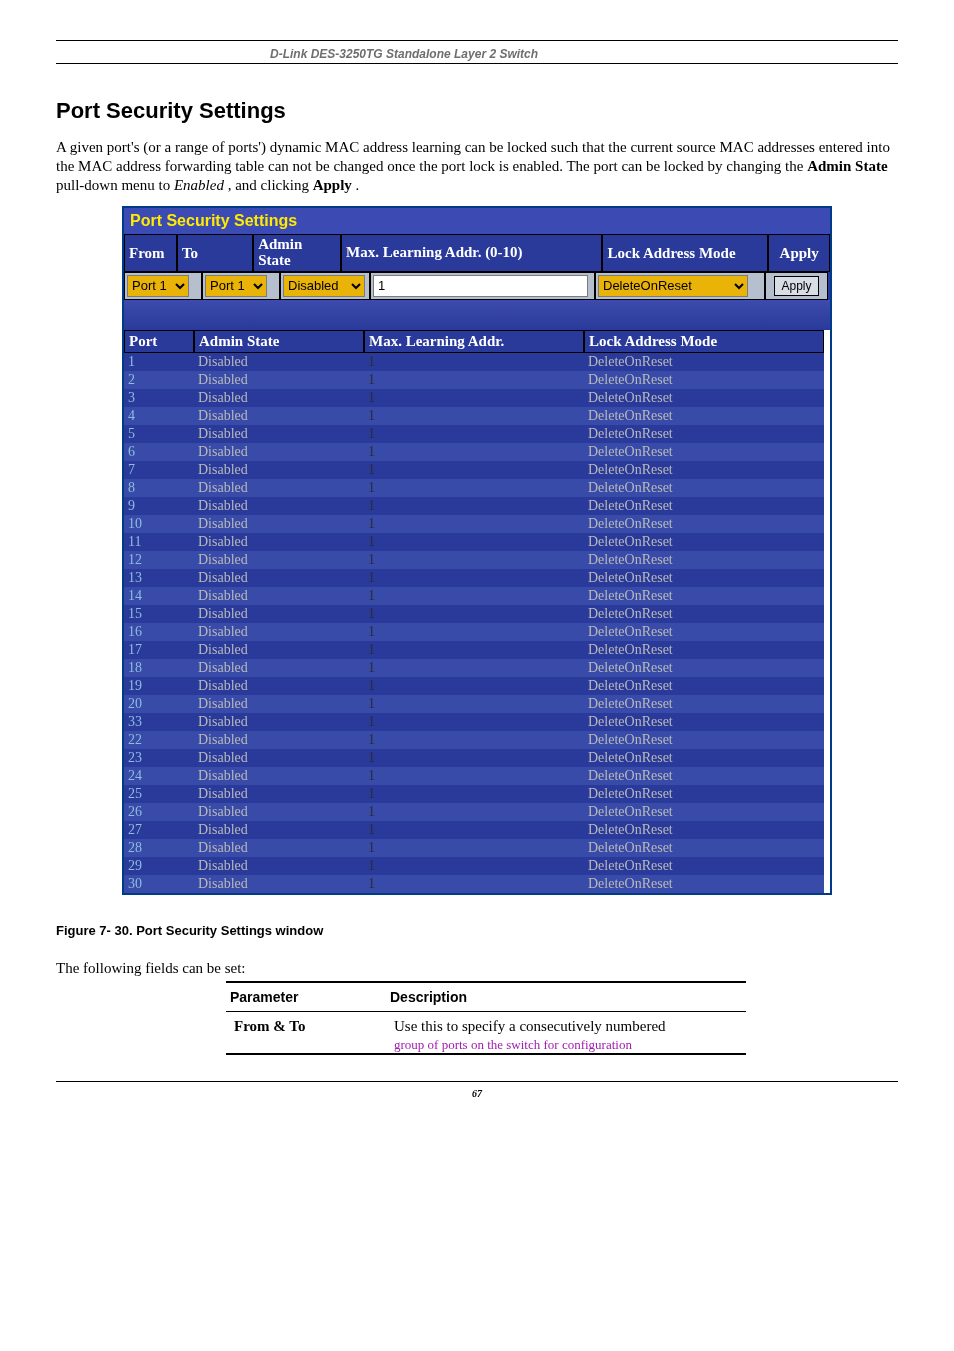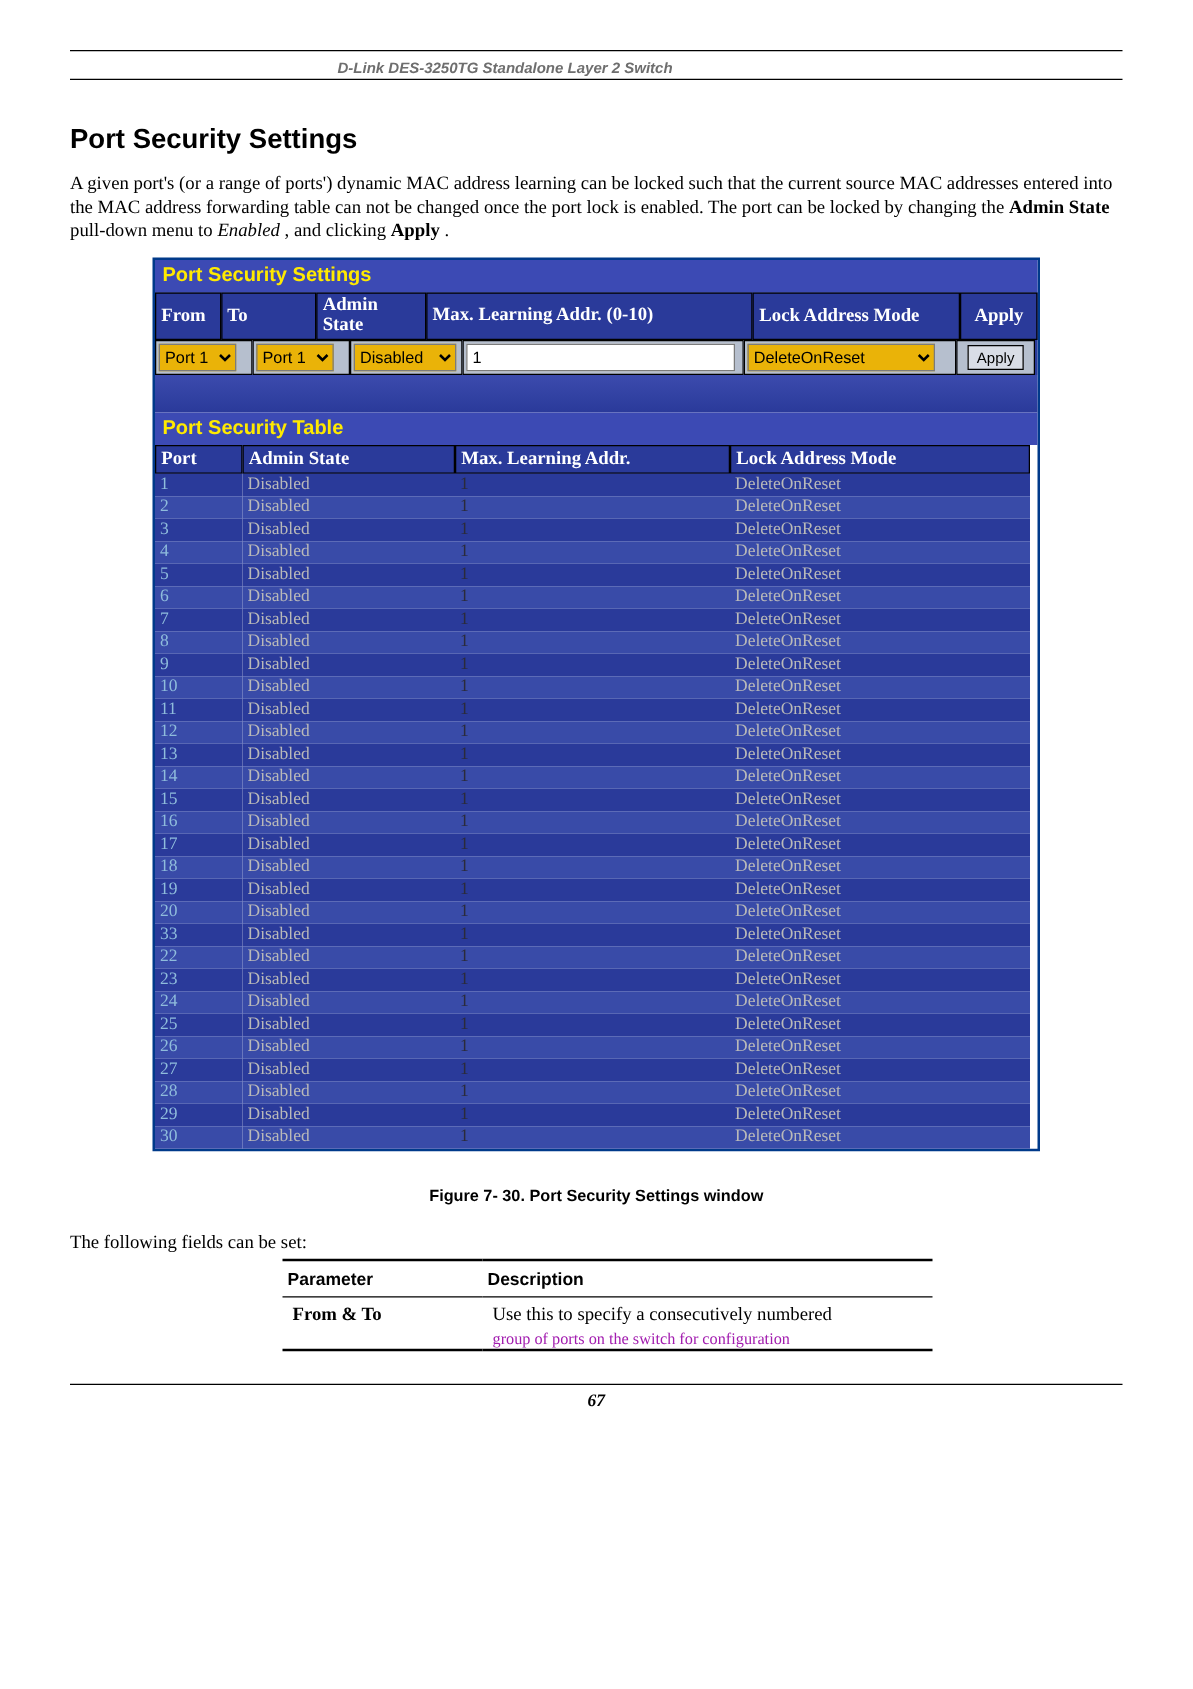--- a/index.html
+++ b/index.html
@@ -130,21 +130,21 @@
   .data-row { display:flex; font-size: 14px; }
   .data-row:nth-child(odd) .dc { background: #2a3a9a; }
   .data-row:nth-child(even) .dc { background: #394ba8; }
   .dc { padding: 1px 4px; color: #b9b9b9; }
   .dc.port { width: 70px; color: #8fbcdc; }
   .dc.state { width: 170px; }
   .dc.max { width: 220px; color: #2b2b3a; }
   .dc.mode { width: 240px; }
 
   .fig-caption {
-    text-align: center;
+    text-align: left;
     font-family: Arial, Helvetica, sans-serif;
     font-weight: bold;
     font-size: 13px;
     margin-top: 28px;
     margin-bottom: 22px;
   }
   .following { font-size: 15px; margin-bottom: 4px; }
   .param-table {
     margin-left: 170px;
     width: 520px;
@@ -166,21 +166,21 @@
   .param-table td.key { font-weight: bold; width: 160px; }
   .param-table td .cut { color: #a21caf; font-size: 13px; overflow: hidden; white-space: nowrap; display:block; margin-top:2px; }
   .param-table tbody tr.cut-row td { border-bottom: 2px solid #000; padding-bottom: 0; }
 
   .footer-line { border-top: 1px solid #000; margin-top: 26px; }
   .page-num {
     text-align: center;
     font-family: "Times New Roman", Times, serif;
     font-style: italic;
     font-weight: bold;
-    font-size: 14px;
+    font-size: 10px;
     margin-top: 6px;
   }
 </style>
 </head>
 <body>
 
 <div class="hdr-line"></div>
 <div class="hdr-text">D-Link DES-3250TG Standalone Layer 2 Switch</div>
 <div class="hdr-line"></div>
 
@@ -233,21 +233,20 @@
           <option>DeleteOnReset</option>
         </select>
       </div>
       <div class="ctrl-cell c-apply">
         <button class="apply-btn">Apply</button>
       </div>
     </div>
 
     <div class="spacer-row"></div>
 
-    <div class="panel-title">Port Security Table</div>
 
     <div class="tbl-hdr-row">
       <div class="tbl-hdr t-port">Port</div>
       <div class="tbl-hdr t-state">Admin State</div>
       <div class="tbl-hdr t-max">Max. Learning Addr.</div>
       <div class="tbl-hdr t-mode">Lock Address Mode</div>
     </div>
 
     <div id="table-body">
         <div class="data-row">

